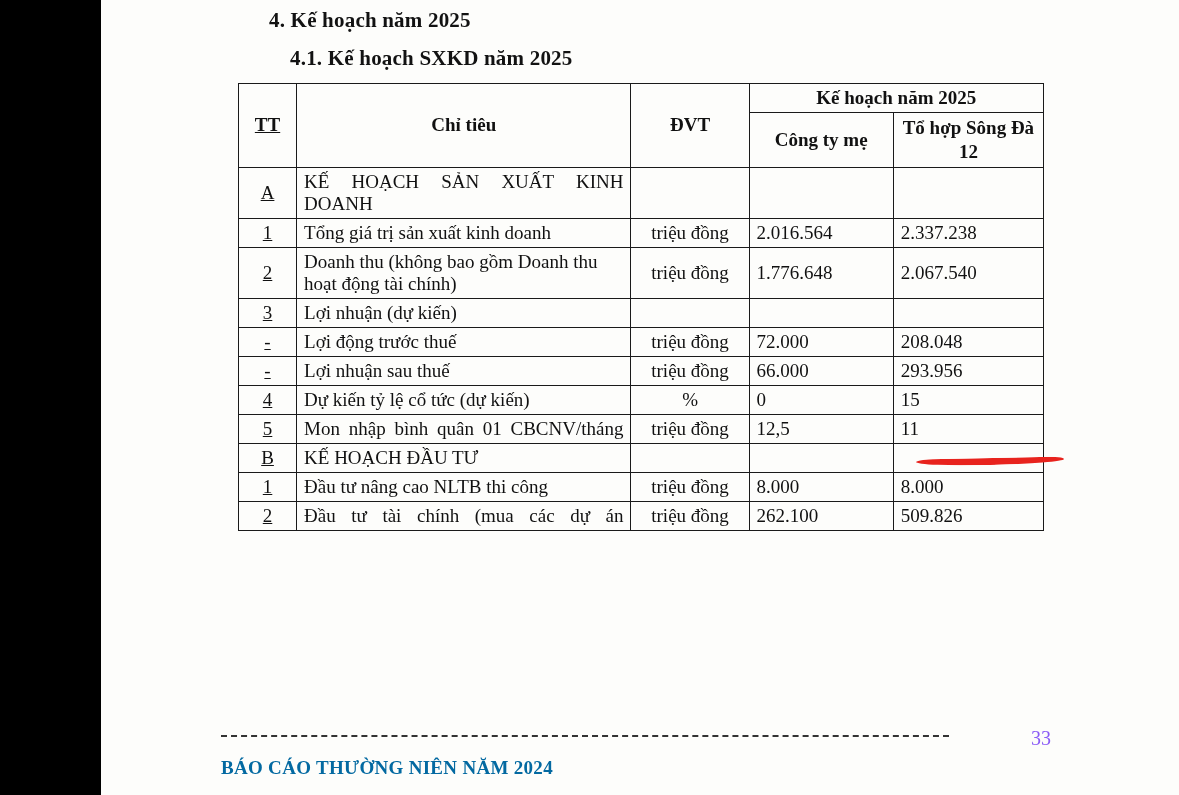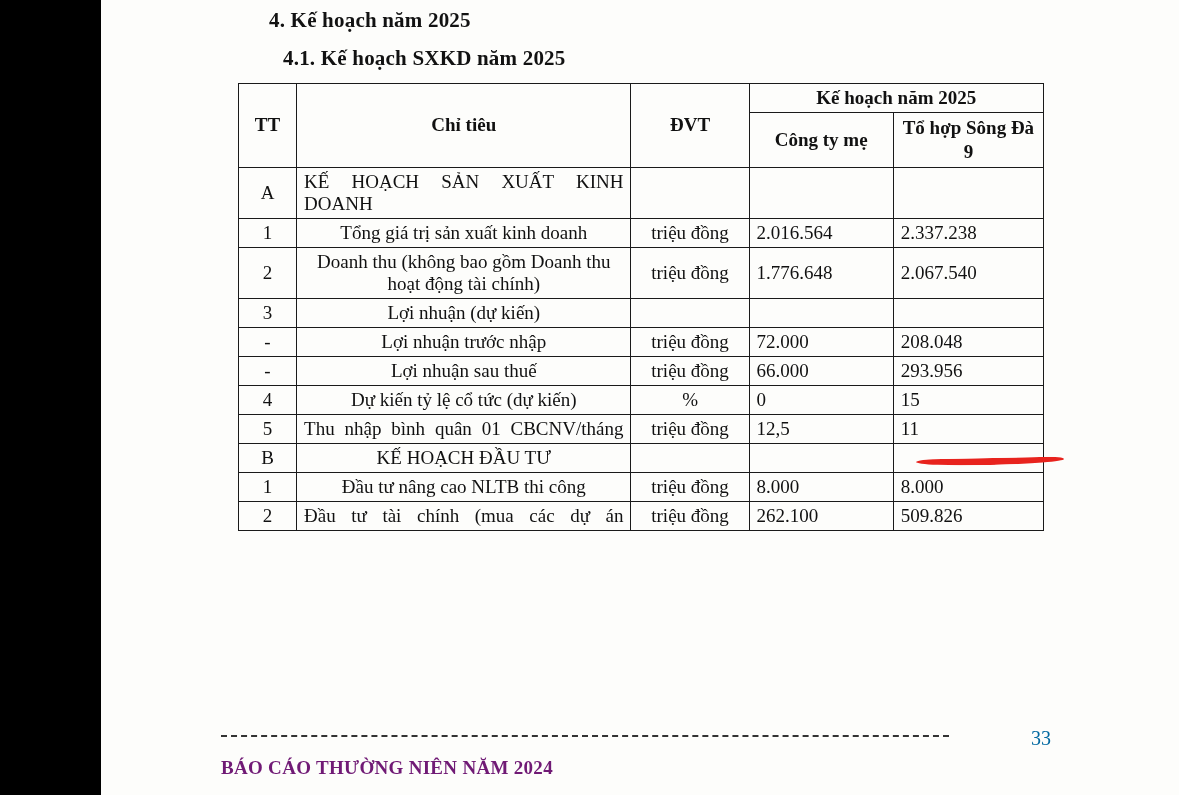--- a/index.html
+++ b/index.html
@@ -27,21 +27,21 @@
     padding: 0;
   }
 
   .heading {
     font-weight: bold;
     font-size: 21px;
     color: #121212;
     letter-spacing: 0.2px;
   }
   #h1 { position: absolute; left: 168px; top: 8px; }
-  #h2 { position: absolute; left: 182px; top: 46px; }
+  #h2 { position: absolute; left: 189px; top: 46px; }
 
   
   table.plan {
     position: absolute;
     left: 137px;
     top: 83px;
     width: 806px;
     border-collapse: collapse;
     background: #fdfdfb;
   }
@@ -51,22 +51,22 @@
     color: #111;
     padding: 3px 7px;
     vertical-align: middle;
     font-weight: normal;
     font-family: "Liberation Serif", serif;
   }
   table.plan th {
     font-weight: bold;
     font-size: 19px;
   }
-  .c-tt { width: 58px; text-align: center; }
-  .c-name { width: 334px; text-align: center; }
+  .c-tt { width: 58px; text-align: center; text-decoration: underline; }
+  .c-name { width: 334px; }
   .c-unit { width: 118px; text-align: center; }
   .c-v1 { width: 144px; text-align: right; }
   .c-v2 { width: 150px; text-align: right; }
 
   td.num { text-align: left; padding-right: 12px; }
   td.ctr { text-align: center; }
   td.tt  { text-align: center; }
 
   .justify {
     text-align: justify;
@@ -104,30 +104,30 @@
     top: 735px;
     width: 728px;
     border-top: 2px dashed #333;
     height: 0;
   }
   .pagenum {
     position: absolute;
     left: 930px;
     top: 727px;
     font-size: 20px;
-    color: #0369a1;
+    color: #8b5cf6;
   }
   .footer-title {
     position: absolute;
     left: 120px;
     top: 757px;
     font-weight: bold;
     font-size: 19px;
     letter-spacing: 0.3px;
-    color: #701a75;
+    color: #0369a1;
   }
 </style>
 </head>
 <body>
 
 <div id="page">
   <div class="doc-inner">
 
     <div id="h1" class="heading">4. Kế hoạch năm 2025</div>
     <div id="h2" class="heading">4.1. Kế hoạch SXKD năm 2025</div>
@@ -135,21 +135,21 @@
     <table class="plan">
       <thead>
         <tr>
           <th class="c-tt" rowspan="2">TT</th>
           <th class="c-name" rowspan="2">Chỉ tiêu</th>
           <th class="c-unit" rowspan="2">ĐVT</th>
           <th class="hdr-kh" colspan="2">Kế hoạch năm 2025</th>
         </tr>
         <tr>
           <th class="c-v1 hdr-sub">Công ty mẹ</th>
-          <th class="c-v2 hdr-sub">Tổ hợp Sông Đà 9</th>
+          <th class="c-v2 hdr-sub">Tổ hợp Sông Đà 12</th>
         </tr>
       </thead>
       <tbody id="tbody">
           <tr>
             <td class="c-tt tt">A</td>
             <td class="c-name justify">KẾ HOẠCH SẢN XUẤT KINH DOANH</td>
             <td class="c-unit ctr"></td>
             <td class="c-v1 num"></td>
             <td class="c-v2 num"></td>
           </tr>
@@ -169,42 +169,42 @@
           </tr>
           <tr>
             <td class="c-tt tt">3</td>
             <td class="c-name">Lợi nhuận (dự kiến)</td>
             <td class="c-unit ctr"></td>
             <td class="c-v1 num"></td>
             <td class="c-v2 num"></td>
           </tr>
           <tr>
             <td class="c-tt tt">-</td>
-            <td class="c-name">Lợi nhuận trước nhập</td>
+            <td class="c-name">Lợi động trước thuế</td>
             <td class="c-unit ctr">triệu đồng</td>
             <td class="c-v1 num">72.000</td>
             <td class="c-v2 num">208.048</td>
           </tr>
           <tr>
             <td class="c-tt tt">-</td>
             <td class="c-name">Lợi nhuận sau thuế</td>
             <td class="c-unit ctr">triệu đồng</td>
             <td class="c-v1 num">66.000</td>
             <td class="c-v2 num">293.956</td>
           </tr>
           <tr>
             <td class="c-tt tt">4</td>
             <td class="c-name">Dự kiến tỷ lệ cổ tức (dự kiến)</td>
             <td class="c-unit ctr">%</td>
             <td class="c-v1 num">0</td>
             <td class="c-v2 num">15</td>
           </tr>
           <tr>
             <td class="c-tt tt">5</td>
-            <td class="c-name justify">Thu nhập bình quân 01 CBCNV/tháng</td>
+            <td class="c-name justify">Mon nhập bình quân 01 CBCNV/tháng</td>
             <td class="c-unit ctr">triệu đồng</td>
             <td class="c-v1 num">12,5</td>
             <td class="c-v2 num">11</td>
           </tr>
           <tr>
             <td class="c-tt tt">B</td>
             <td class="c-name">KẾ HOẠCH ĐẦU TƯ</td>
             <td class="c-unit ctr"></td>
             <td class="c-v1 num"></td>
             <td class="c-v2 num"></td>

